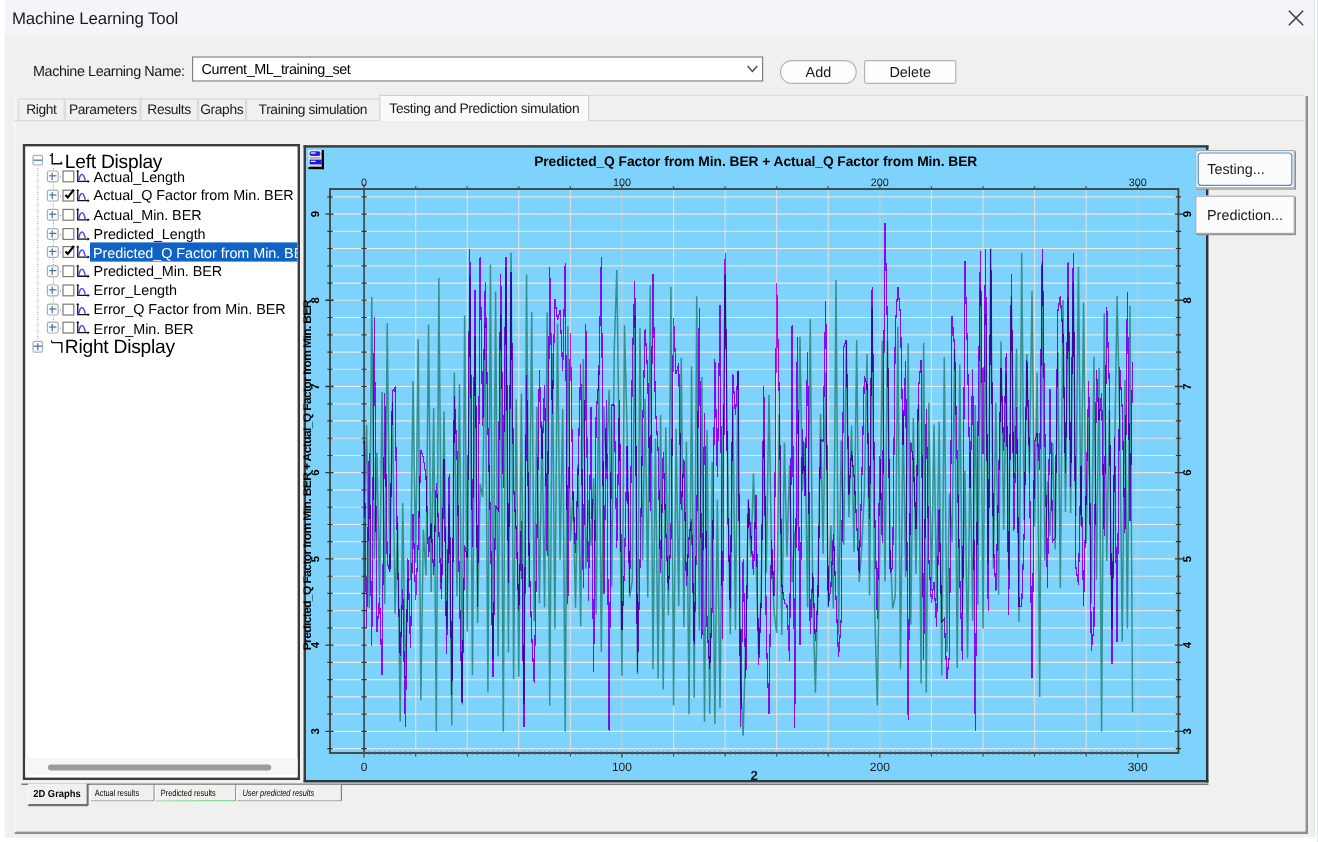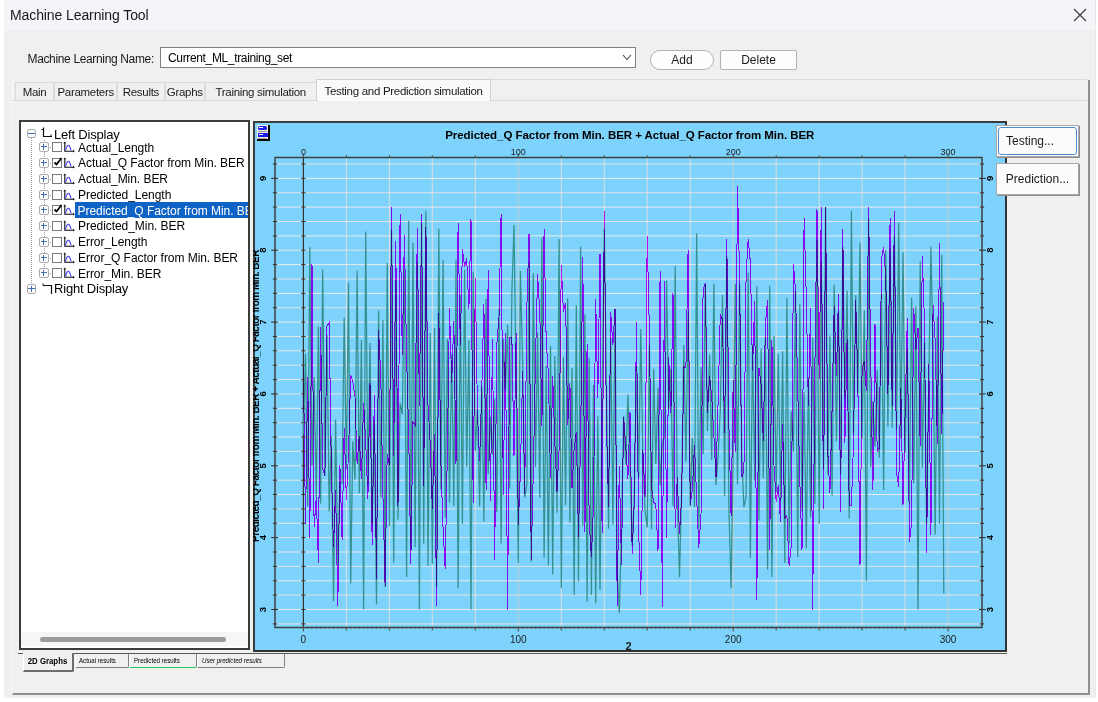--- a/index.html
+++ b/index.html
@@ -19,21 +19,21 @@
   <svg class="abs" style="left:461px;top:6px" width="10" height="7">
       <path d="M1 1 L5 5.5 L9 1" fill="none" stroke="#444" stroke-width="1.1"></path>
     </svg>
 </div>
 <div class="abs" style="left:650px;top:50px;width:62px;height:18px;background:#fdfdfd;border:1px solid #b3b3b3;border-radius:10px;display:flex;align-items:center;justify-content:center;font-size:12px;color:#1a1a1a">Add</div>
 <div class="abs" style="left:720px;top:50px;width:75px;height:18px;background:#fdfdfd;border:1px solid #b3b3b3;border-radius:2px;display:flex;align-items:center;justify-content:center;font-size:12px;color:#1a1a1a">Delete</div>
 
 <div class="abs" style="left:12px;top:80px;width:1075px;height:613px;border-right:2px solid #8f8f8f;border-bottom:2px solid #8f8f8f;border-left:1px solid #fafafa"></div>
 <div class="abs" style="left:12px;top:100px;width:1075px;height:1px;background:#d9d9d9"></div>
 <div class="abs" style="left:491px;top:79px;width:596px;height:1px;background:#dcdcdc"></div>
-<div style="position:absolute;left:14.6px;top:82px;width:39.8px;height:18px;border:1px solid #dadada;border-bottom:none;box-sizing:border-box;display:flex;align-items:center;justify-content:center;font-size:11.5px;color:#1a1a1a;letter-spacing:-0.3px">Main</div>
+<div style="position:absolute;left:14.6px;top:82px;width:39.8px;height:18px;border:1px solid #dadada;border-bottom:none;box-sizing:border-box;display:flex;align-items:center;justify-content:center;font-size:11.5px;color:#1a1a1a;letter-spacing:-0.3px">Right</div>
 <div style="position:absolute;left:54.4px;top:82px;width:62.6px;height:18px;border:1px solid #dadada;border-bottom:none;box-sizing:border-box;display:flex;align-items:center;justify-content:center;font-size:11.5px;color:#1a1a1a;letter-spacing:-0.3px">Parameters</div>
 <div style="position:absolute;left:117.0px;top:82px;width:47.8px;height:18px;border:1px solid #dadada;border-bottom:none;box-sizing:border-box;display:flex;align-items:center;justify-content:center;font-size:11.5px;color:#1a1a1a;letter-spacing:-0.3px">Results</div>
 <div style="position:absolute;left:164.8px;top:82px;width:39.9px;height:18px;border:1px solid #dadada;border-bottom:none;box-sizing:border-box;display:flex;align-items:center;justify-content:center;font-size:11.5px;color:#1a1a1a;letter-spacing:-0.3px">Graphs</div>
 <div style="position:absolute;left:204.7px;top:82px;width:112px;height:18px;border:1px solid #dadada;border-bottom:none;box-sizing:border-box;display:flex;align-items:center;justify-content:center;font-size:11.5px;color:#1a1a1a;letter-spacing:-0.3px">Training simulation</div>
 <div style="position:absolute;left:316.1px;top:79px;width:175px;height:22px;border:1px solid #d0d0d0;border-bottom:none;box-sizing:border-box;background:#fafafa;z-index:3;display:flex;align-items:center;justify-content:center;font-size:11.5px;color:#1a1a1a;letter-spacing:-0.3px">Testing and Prediction simulation</div>
 
 <div class="abs" style="left:996px;top:125px;width:81px;height:30px;background:#fcfcfc;border:1px solid #a8a8a8;box-shadow:1px 1px 0 #8f8f8f;z-index:3">
   <div class="abs" style="left:1px;top:1px;right:1px;bottom:1px;border:1.6px solid #4a8fd4;border-radius:3px"></div>
   <div class="abs" style="left:0;top:0;width:100%;height:100%;display:flex;align-items:center;justify-content:center;font-size:12px;color:#1a1a1a">
       <span style="margin-right:15px">Testing...</span>
@@ -46,21 +46,21 @@
 <div class="abs" style="left:0;top:0;width:247.5px;height:702px;overflow:hidden;z-index:4;pointer-events:none">
     <div style="position:absolute;left:31px;top:138px;width:1px;height:147px;background-image:linear-gradient(#9a9a9a 50%,transparent 50%);background-size:1px 2px;"></div>
     <div style="position:absolute;left:43.5px;top:140px;width:1px;height:133px;background-image:linear-gradient(#9a9a9a 50%,transparent 50%);background-size:1px 2px;"></div>
     <div style="position:absolute;left:26.5px;top:128.5px;width:7.5px;height:7.5px;border:1px solid #adadad;border-radius:2px;background:#fcfcfc;">
       <div style="position:absolute;left:0.5px;top:3.2px;width:6.5px;height:1px;background:#3f6fae"></div>
     </div>
     <svg width="13" height="12" style="position:absolute;left:41px;top:127px">
       <path d="M2.5 0.5 V9.5 H11" fill="none" stroke="#111" stroke-width="1.2"></path>
       <path d="M0.5 2.5 H2.5 M10 7.5 V9.5" fill="none" stroke="#111" stroke-width="1"></path>
     </svg>
-    <div style="position:absolute;left:54px;top:126.5px;font-size:13px;color:#000;letter-spacing:-0.2px">Left Display</div>
+    <div style="position:absolute;left:54px;top:126.5px;font-size:16px;color:#000;letter-spacing:-0.2px">Left Display</div>
     <div style="position:absolute;left:48px;top:147px;width:5px;height:1px;background-image:linear-gradient(90deg,#9a9a9a 50%,transparent 50%);background-size:2px 1px;"></div>
     <div style="position:absolute;left:39px;top:142px;width:7.5px;height:7.5px;border:1px solid #adadad;border-radius:2px;background:#fcfcfc;">
       <div style="position:absolute;left:0.5px;top:3.2px;width:6.5px;height:1px;background:#3f6fae"></div>
       <div style="position:absolute;left:3.2px;top:0.5px;width:1px;height:6.5px;background:#3f6fae"></div>
     </div>
     <div style="position:absolute;left:52px;top:142px;width:7.5px;height:7.5px;border:1px solid #7a7a7a;background:#fff;"></div>
     <svg width="12" height="12" style="position:absolute;left:63px;top:141px">
       <path d="M1.8 2 V10.2 H10.5" fill="none" stroke="#111" stroke-width="1.1"></path>
       <path d="M0.4 2.2 L1.8 0.4 L3.2 2.2 Z" fill="#111"></path>
       <path d="M10 8.8 L11.8 10.2 L10 11.6 Z" fill="#111"></path>
@@ -181,21 +181,21 @@
     </svg>
     <div style="position:absolute;left:78px;top:266.8px;font-size:12px;color:#000;letter-spacing:-0.05px;white-space:nowrap">Error_Min. BER</div>
     <div style="position:absolute;left:26.5px;top:284px;width:7.5px;height:7.5px;border:1px solid #adadad;border-radius:2px;background:#fcfcfc;">
       <div style="position:absolute;left:0.5px;top:3.2px;width:6.5px;height:1px;background:#3f6fae"></div>
       <div style="position:absolute;left:3.2px;top:0.5px;width:1px;height:6.5px;background:#3f6fae"></div>
     </div>
     <svg width="13" height="12" style="position:absolute;left:41px;top:283px">
       <path d="M2 2.5 H10.5 V11" fill="none" stroke="#111" stroke-width="1.2"></path>
       <path d="M2 0.5 V2.5 M8.5 2.5 H10.5" fill="none" stroke="#111" stroke-width="1"></path>
     </svg>
-    <div style="position:absolute;left:54px;top:281px;font-size:13px;color:#000;letter-spacing:-0.2px">Right Display</div>
+    <div style="position:absolute;left:54px;top:281px;font-size:16px;color:#000;letter-spacing:-0.2px">Right Display</div>
   </div>
 <div class="abs" style="left:21px;top:632px;width:226.5px;height:14px;background:#f6f6f6;z-index:5"></div>
 <div class="abs" style="left:40px;top:637px;width:186px;height:5px;background:#9b9b9b;border-radius:3px;z-index:6"></div>
 
 <div class="abs" style="left:253px;top:121px;width:753.5px;height:531px;background:#7dd3fc;border-top:2px solid #3c3c3c;border-left:2px solid #3c3c3c;border-right:2px solid #333;border-bottom:2px solid #333;box-sizing:border-box;z-index:2">
   <div class="abs" style="left:2px;top:1.5px;width:13px;height:16px">
     <div class="abs" style="left:0;top:0;width:11px;height:14.5px;background:#efeee2;border-right:2px solid #000;border-bottom:2px solid #000"></div>
     <div class="abs" style="left:0.5px;top:1px;width:9px;height:4.5px;background:#2121f0;border-radius:1.5px"></div>
     <div class="abs" style="left:2px;top:2.8px;width:4px;height:1px;background:#fff"></div>
     <div class="abs" style="left:0.5px;top:6.5px;width:9.5px;height:1px;background:#9a9a9a"></div>

